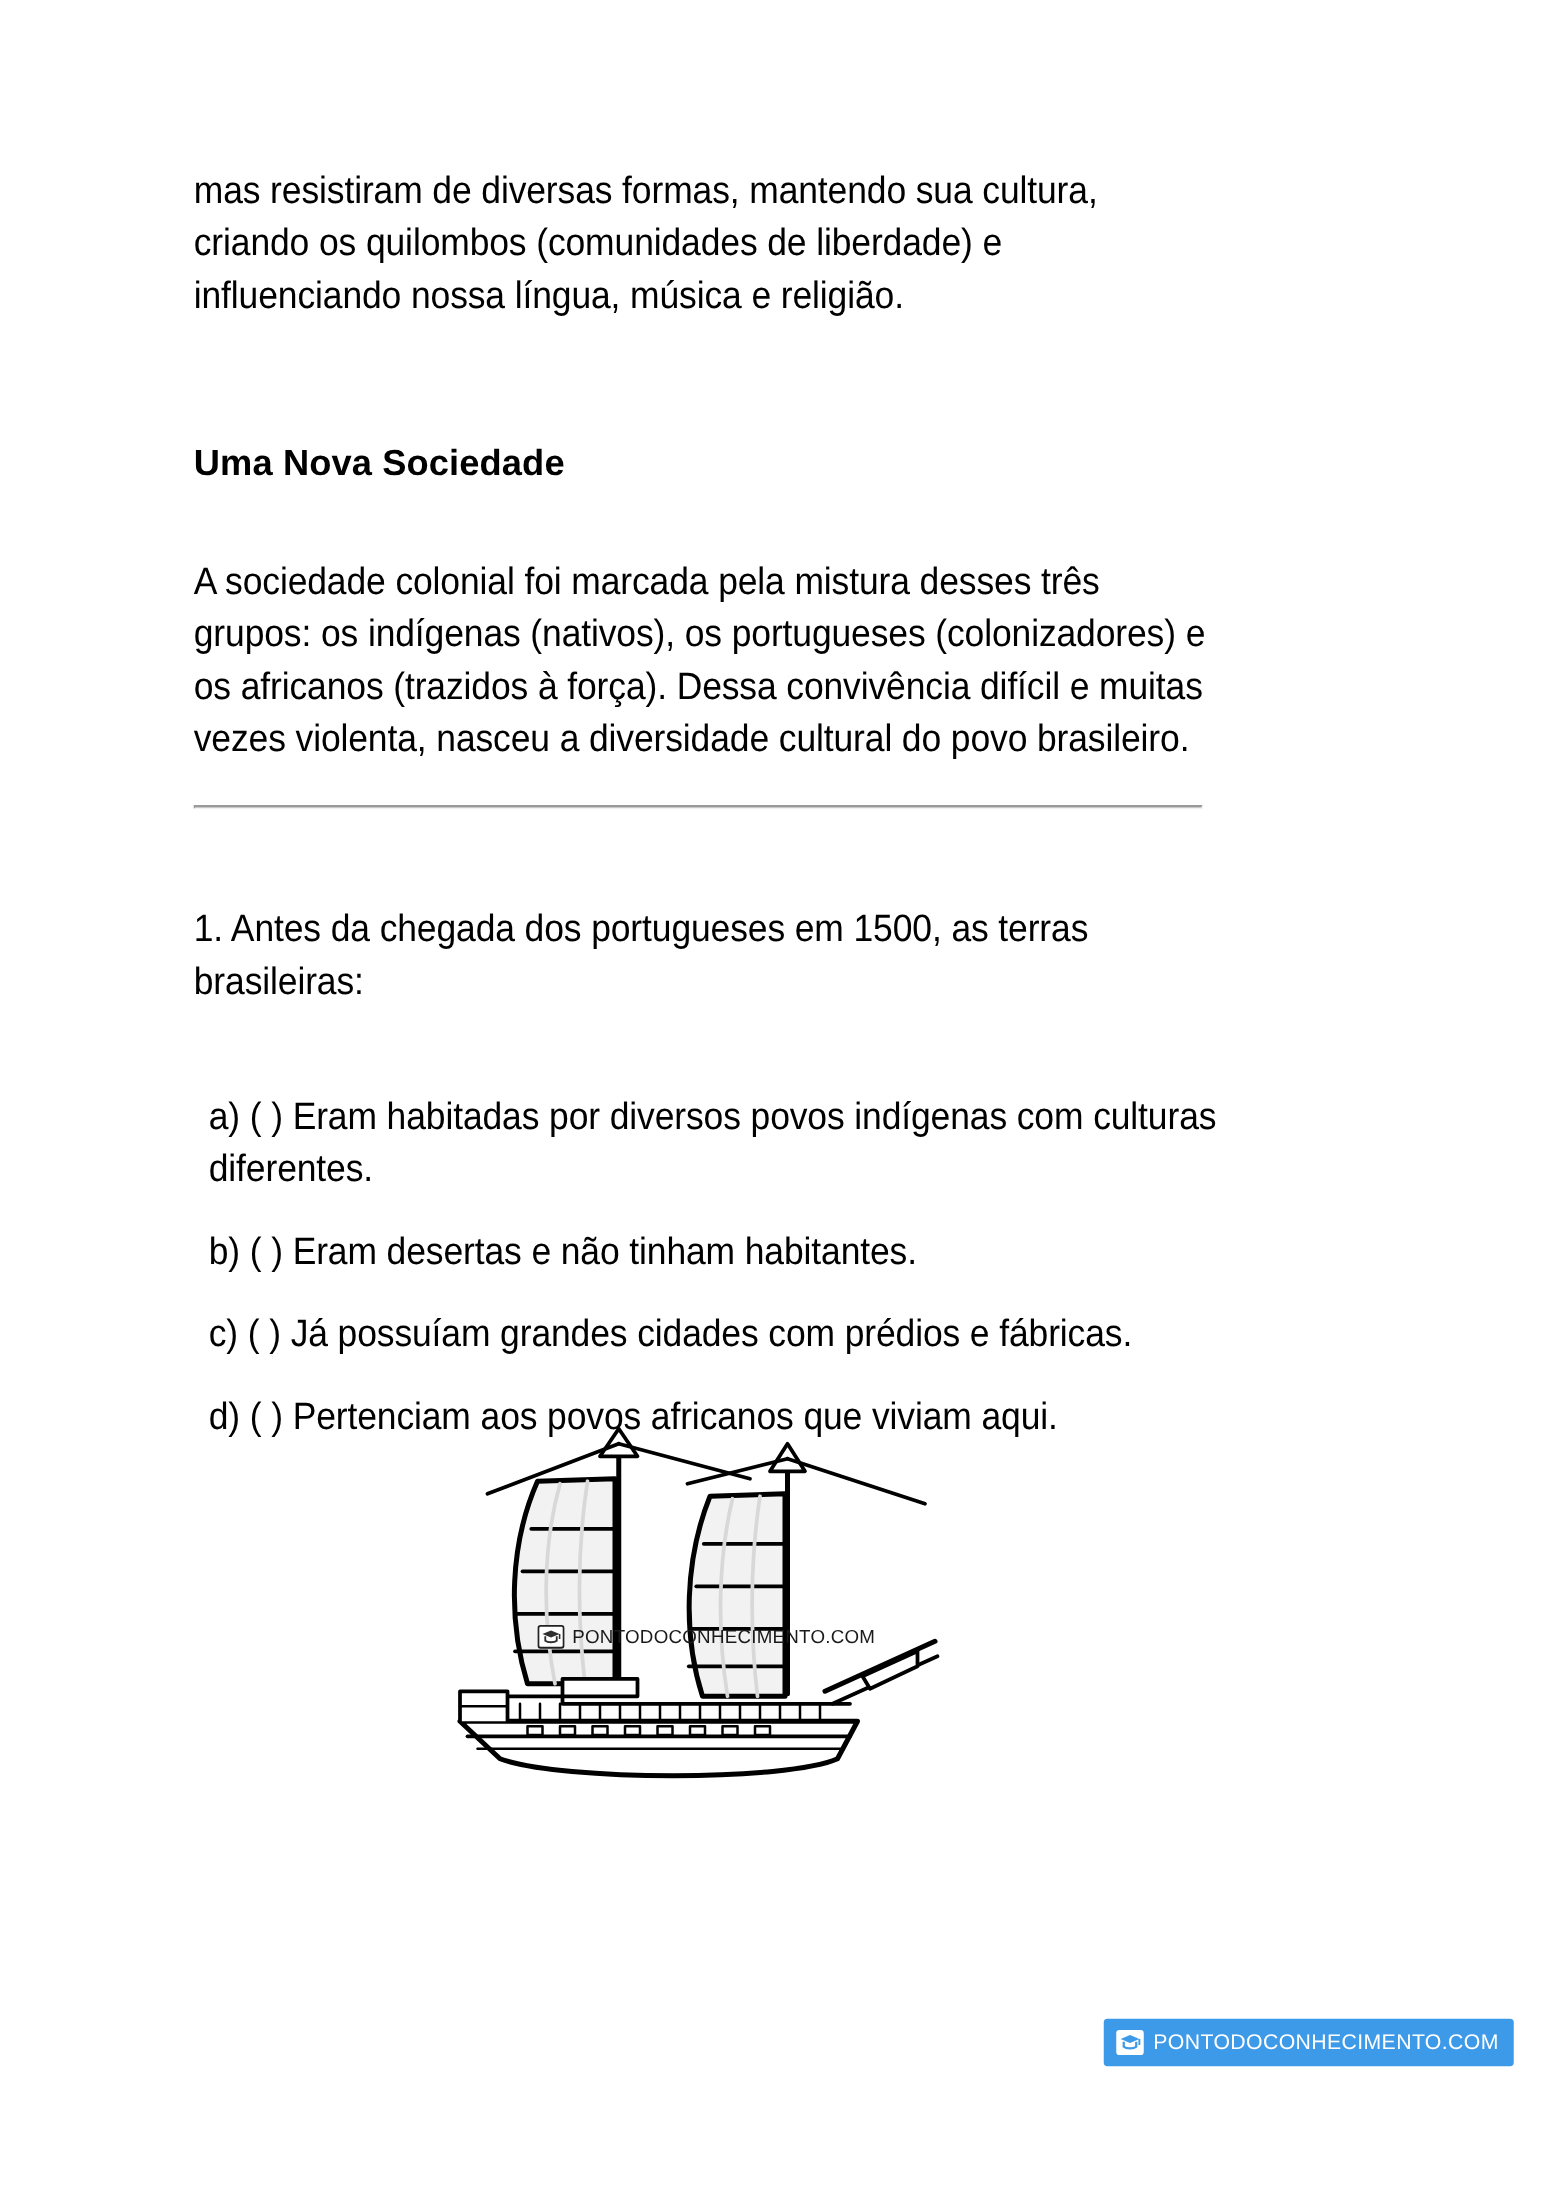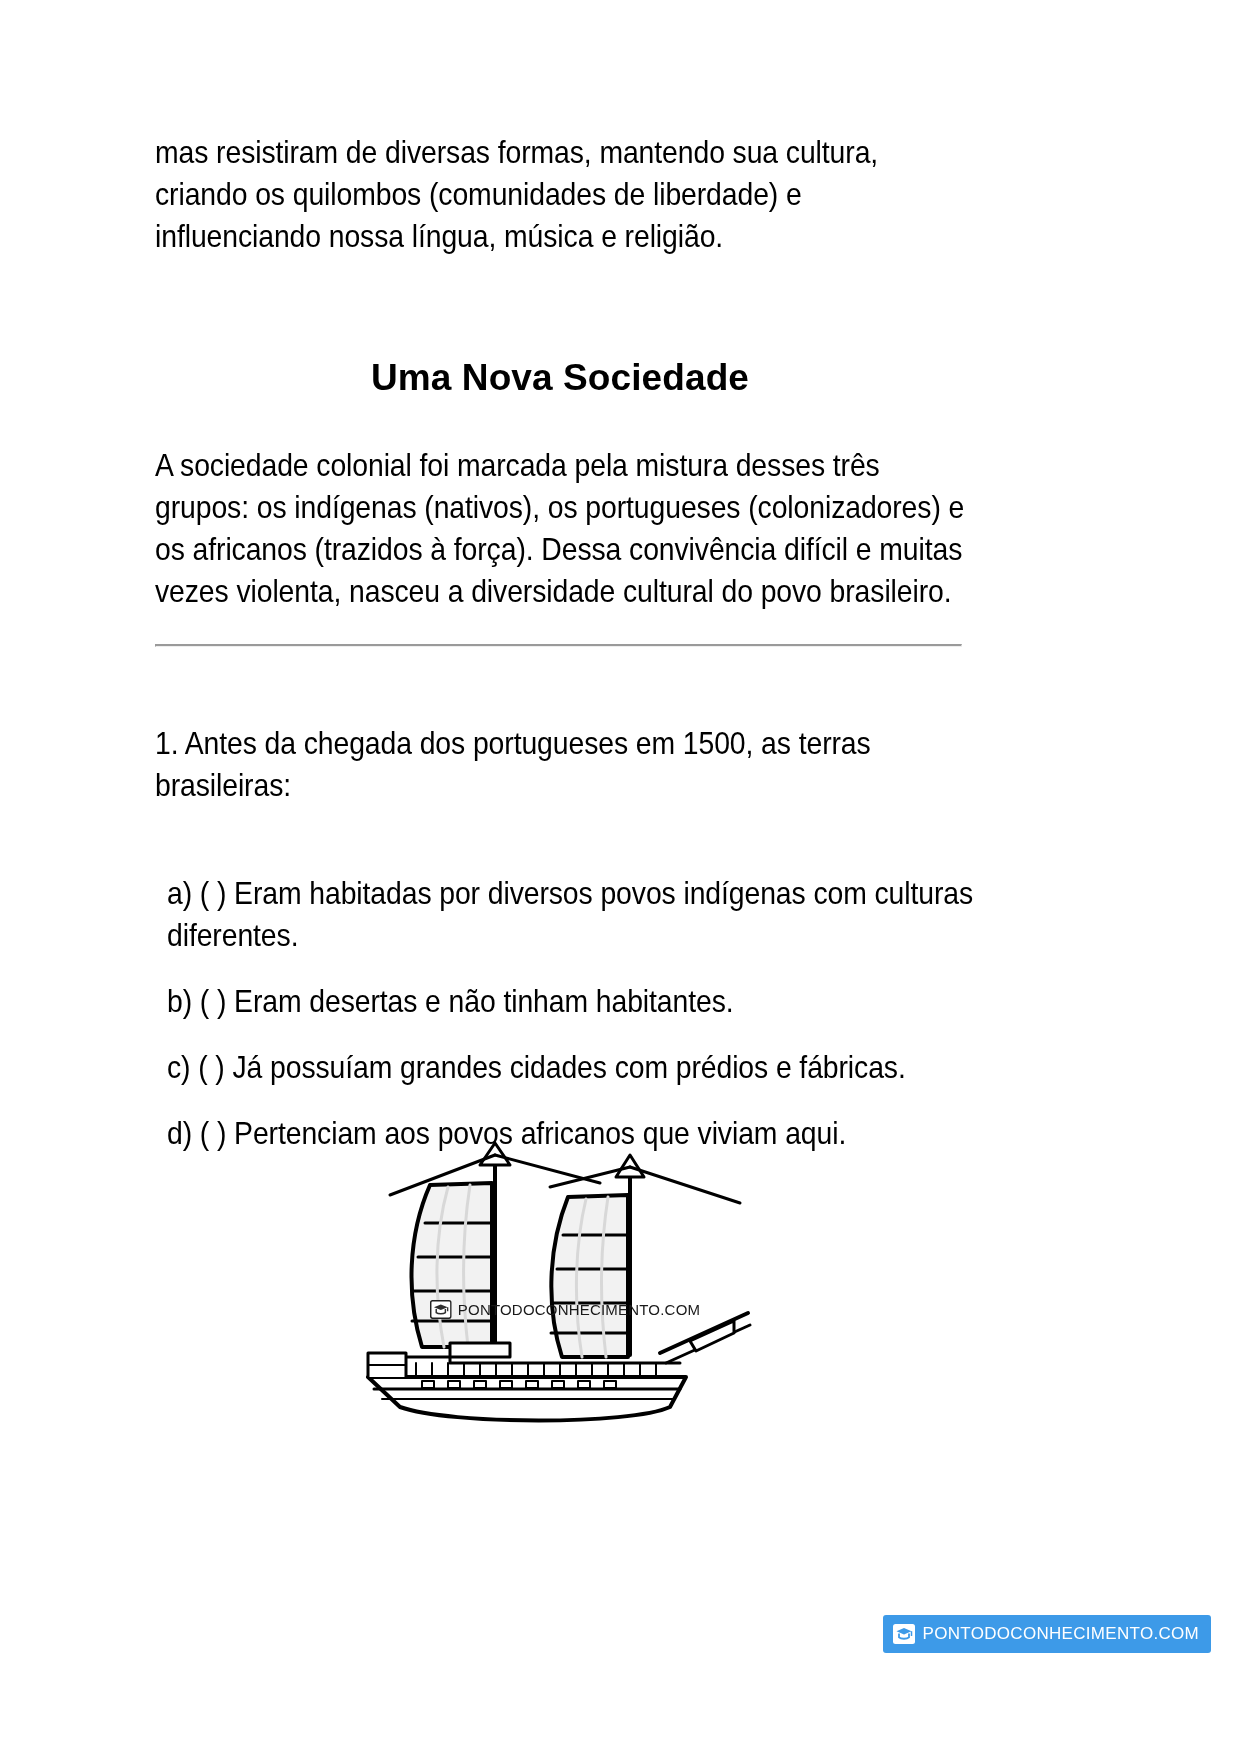--- a/index.html
+++ b/index.html
@@ -49,22 +49,22 @@
     left: 0;
     top: 131px;
     width: 880px;
   }
 
   .heading {
     position: absolute;
     left: 0;
     top: 328px;
     width: 810px;
-    text-align: center;
-    font-size: 37px;
+    text-align: left;
+    font-size: 29px;
     font-weight: bold;
     line-height: 38px;
     letter-spacing: 0.1px;
   }
 
   .p-society {
     position: absolute;
     left: 0;
     top: 444px;
     width: 880px;

